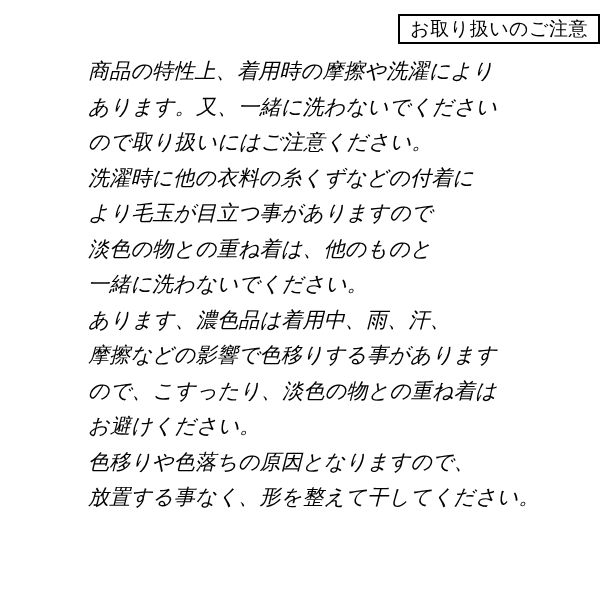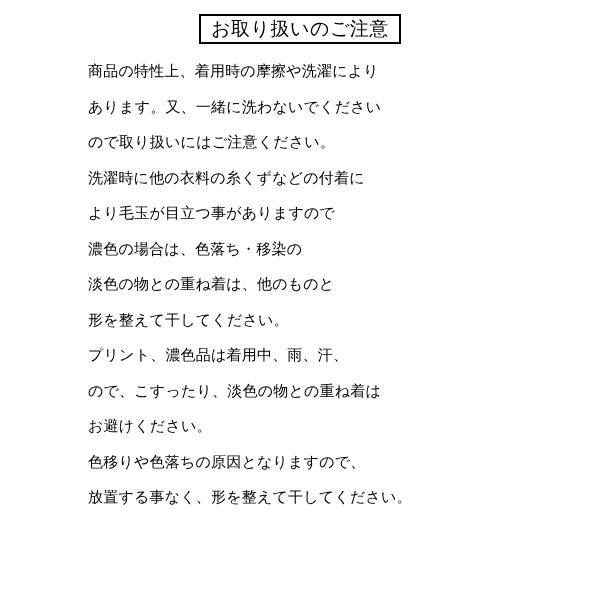--- a/index.html
+++ b/index.html
@@ -16,63 +16,64 @@
   }
   .page {
     width: 600px;
     height: 600px;
     box-sizing: border-box;
     padding: 14px 0 0 0;
     position: relative;
   }
   .title-wrap {
     display: flex;
-    justify-content: center;
+    justify-content: flex-end;
     margin-bottom: 10px;
   }
   .title {
     display: inline-block;
     border: 2px solid #000000;
     padding: 3px 10px 4px 10px;
     font-size: 19px;
     line-height: 1.0;
     letter-spacing: 0.5px;
     font-weight: 500;
     white-space: nowrap;
   }
   .body-text {
     padding-left: 88px;
     padding-right: 10px;
   }
   .line {
-    font-size: 15px;
+    font-size: 21px;
     line-height: 35.5px;
     letter-spacing: 0.2px;
     white-space: nowrap;
     font-weight: 500;
+    font-style: italic;
   }
 </style>
 </head>
 <body>
 
 <div class="page">
 
   <div class="title-wrap">
     <div class="title">お取り扱いのご注意</div>
   </div>
 
   <div class="body-text">
     <div class="line">商品の特性上、着用時の摩擦や洗濯により</div>
     <div class="line">あります。又、一緒に洗わないでください</div>
     <div class="line">ので取り扱いにはご注意ください。</div>
     <div class="line">洗濯時に他の衣料の糸くずなどの付着に</div>
     <div class="line">より毛玉が目立つ事がありますので</div>
-    <div class="line">濃色の場合は、色落ち・移染の</div>
     <div class="line">淡色の物との重ね着は、他のものと</div>
-    <div class="line">形を整えて干してください。</div>
-    <div class="line">プリント、濃色品は着用中、雨、汗、</div>
+    <div class="line">一緒に洗わないでください。</div>
+    <div class="line">あります、濃色品は着用中、雨、汗、</div>
+    <div class="line">摩擦などの影響で色移りする事があります</div>
     <div class="line">ので、こすったり、淡色の物との重ね着は</div>
     <div class="line">お避けください。</div>
     <div class="line">色移りや色落ちの原因となりますので、</div>
     <div class="line">放置する事なく、形を整えて干してください。</div>
   </div>
 
 </div>
 
 </body></html>

